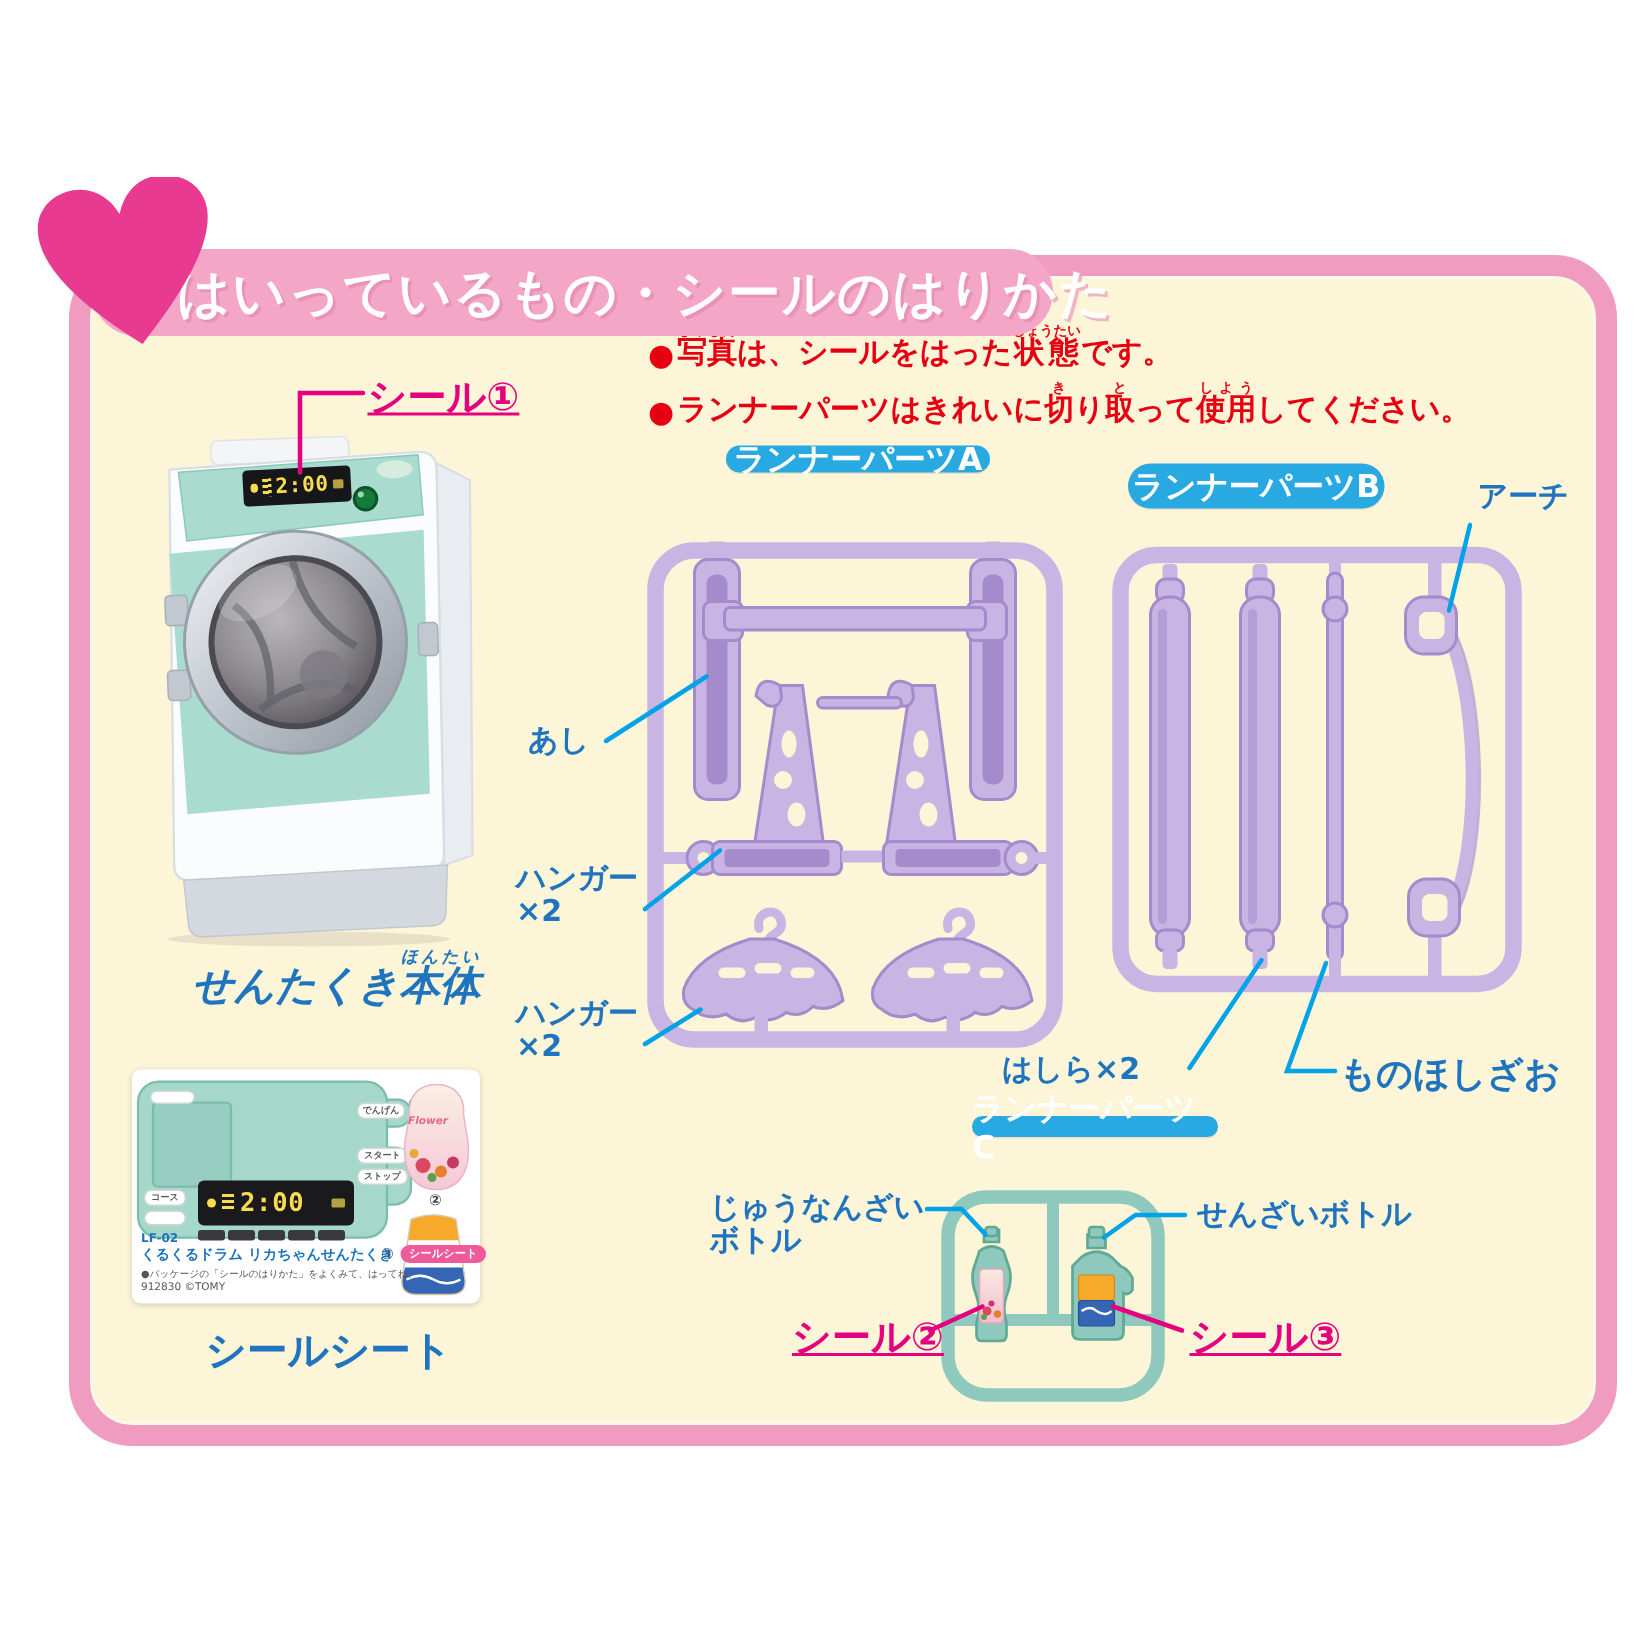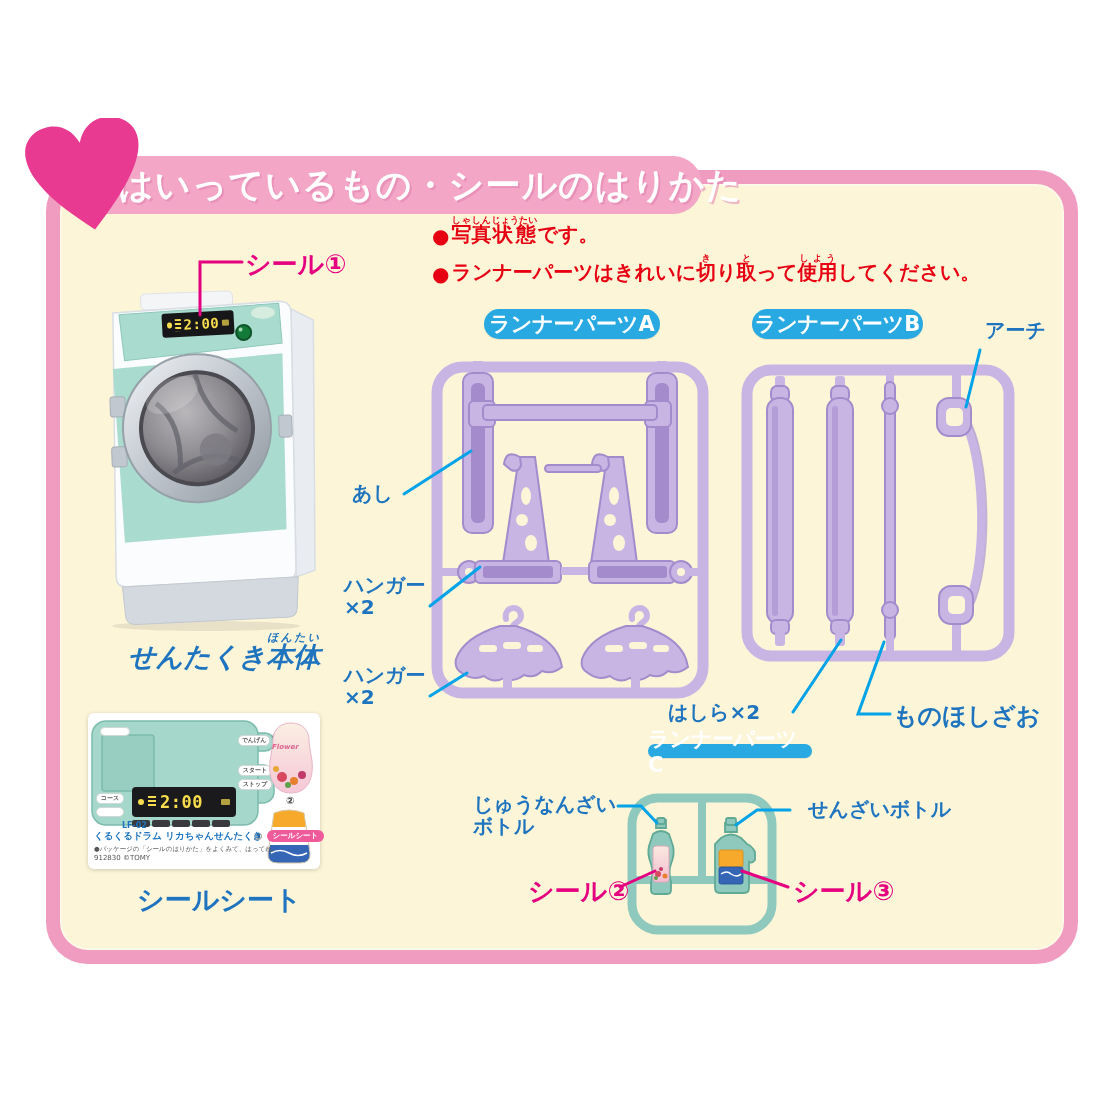--- a/index.html
+++ b/index.html
@@ -2,34 +2,34 @@
 <html style="--banner_pink: #F4A6C6; --heart_pink: #E73A90; --frame_pink: #F09BC0; --cream: #FCF5D8; --note_red: #E60012; --label_blue: #1E74BE; --leader_cyan: #00A2E8; --label_magenta: #E4007F; --badge_blue: #29A9E1; --runner_purple: #C9B5E4; --runner_purple_dark: #A48BCC; --runner_teal: #8FC9BD; --runner_teal_dark: #5FA995; --machine_mint: #A9DCCF; --display_yellow: #F7DC4E; --sheet_badge_pink: #EE5A9A;"><head>
 <meta charset="utf-8">
 <style>
   html,body{margin:0;padding:0;background:#fff;}
   #stage{position:relative;width:1100px;height:1100px;background:#fff;overflow:hidden;
          font-family:"DejaVu Sans",sans-serif;}
   
   .frame{position:absolute;left:46px;top:170px;width:1032px;height:794px;box-sizing:border-box;
          background:var(--cream);border:14px solid var(--frame_pink);border-radius:42px;
          box-shadow:inset 0 0 0 2px rgba(255,255,255,.45);}
-  .banner{position:absolute;left:62px;top:156px;width:640px;height:58px;background:var(--banner_pink);
+  .banner{position:absolute;left:62px;top:166px;width:640px;height:58px;background:var(--banner_pink);
           border-radius:29px;display:flex;align-items:center;padding-left:56px;box-sizing:border-box;z-index:4;}
   .banner-title{color:#fff;font-weight:bold;font-size:35px;letter-spacing:1px;white-space:nowrap;
           text-shadow:2px 2px 0 rgba(224,130,175,.55);}
   .heart{position:absolute;left:24px;top:118px;z-index:5;}
   
   .notes{position:absolute;left:432px;top:210px;z-index:3;color:var(--note_red);font-weight:bold;}
   .nline{display:flex;align-items:flex-end;height:38px;font-size:20px;white-space:nowrap;}
   .nline ruby rt{font-size:9px;font-weight:bold;}
   .bullet{font-size:20px;margin-right:2px;}
   
   .lbl{position:absolute;white-space:nowrap;font-weight:bold;z-index:6;}
   .lbl-blue{color:var(--label_blue);font-size:20px;}
-  .lbl-mag{color:var(--label_magenta);font-size:26px;}
+  .lbl-mag{color:var(--label_magenta);font-size:26px;text-decoration:underline;}
   .badge{position:absolute;background:var(--badge_blue);color:#fff;font-weight:bold;font-size:21px;
          border-radius:16px;display:flex;align-items:center;justify-content:center;z-index:6;
          box-shadow:0 1px 0 rgba(0,0,0,.08);}
   .two-line{line-height:1.12;}
   
   .pfill{fill:var(--runner_purple);}
   .pstroke2{stroke:var(--runner_purple_dark);stroke-width:2;}
   .pstroke3{stroke:var(--runner_purple);stroke-width:6;stroke-linecap:round;}
   .pchan{fill:var(--runner_purple_dark);}
   .pframe{fill:none;stroke:var(--runner_purple);stroke-width:11;}
@@ -84,20 +84,21 @@
   </div>
 
   <div class="banner">
     <span class="banner-title">はいっているもの・シールのはりかた</span>
   </div>
 
   <div class="notes">
     <div class="nline">
       <span class="bullet">●</span>
       <ruby><span>写真</span><rt>しゃしん</rt></ruby>
+      <span>は、シールをはった</span>
       <ruby><span>状態</span><rt>じょうたい</rt></ruby>
       <span>です。</span>
     </div>
     <div class="nline">
       <span class="bullet">●</span>
       <span>ランナーパーツはきれいに</span>
       <ruby><span>切</span><rt>き</rt></ruby>
       <span>り</span>
       <ruby><span>取</span><rt>と</rt></ruby>
       <span>って</span>
@@ -307,21 +308,21 @@
     <svg style="position:absolute;left:176px;top:94px;" width="50" height="58" viewBox="0 0 50 58">
       <path d="M10,6 Q25,0 40,6 L42,20 L8,20 Z" fill="#f6a92b"></path>
       <rect x="7" y="20" width="37" height="18" fill="#fdfdfd"></rect>
       <path d="M10,29 q8,-7 15,0 q8,7 15,0" stroke="#3c6cc0" stroke-width="2.5" fill="none"></path>
       <path d="M6,38 L45,38 L46,46 Q47,56 36,56 L14,56 Q3,56 4,46 Z" fill="#3565b5"></path>
       <path d="M7,46 q9,-5 18,0 q9,5 18,0" stroke="#ffffff" stroke-width="1.5" fill="none"></path>
       <path d="M10,6 Q25,0 40,6 L46,46 Q47,56 36,56 L14,56 Q3,56 4,46 Z" fill="none" stroke="#d8c8a8" stroke-width="1"></path>
     </svg>
     <div class="cmark" style="left:166px;top:118px;">③</div>
 
-    <div class="ctext-blue" style="left:6px;top:108px;font-size:8px;margin-left:28px;">LF-02</div>
+    <div class="ctext-blue" style="left:6px;top:108px;font-size:8px;">LF-02</div>
     <div class="ctext-blue" style="left:6px;top:117px;font-size:9.5px;">
       <span>くるくるドラム リカちゃんせんたくき</span><span class="cbadge">シールシート</span>
     </div>
     <div class="ctext-gray" style="left:6px;top:132px;font-size:6.5px;">●パッケージの「シールのはりかた」をよくみて、はってね。</div>
     <div class="ctext-gray" style="left:6px;top:141px;font-size:7px;">912830 ©TOMY</div>
   </div>
 
   <svg class="leaders" width="1100" height="1100" viewBox="0 0 1100 1100">
     <polyline class="lead-m" points="242,262 200,262 200,315"></polyline>
     <line class="lead-c" x1="404" y1="494" x2="471" y2="451"></line>
@@ -329,42 +330,42 @@
     <line class="lead-c" x1="430" y1="696" x2="467" y2="673"></line>
     <line class="lead-c" x1="793" y1="712" x2="841" y2="640"></line>
     <polyline class="lead-c" points="890,714 858,714 884,642"></polyline>
     <line class="lead-c" x1="980" y1="350" x2="966" y2="407"></line>
     <polyline class="lead-c" points="618,806 641,806 657,823"></polyline>
     <polyline class="lead-c" points="790,810 757,810 736,825"></polyline>
     <line class="lead-m" x1="620" y1="887" x2="655" y2="871"></line>
     <line class="lead-m" x1="788" y1="887" x2="742" y2="871"></line>
   </svg>
 
-  <div class="badge" style="left:484px;top:309px;width:176px;height:30px;">ランナーパーツA</div>
+  <div class="badge" style="left:484px;top:297px;width:176px;height:18px;">ランナーパーツA</div>
   <div class="badge" style="left:752px;top:309px;width:171px;height:30px;">ランナーパーツB</div>
   <div class="badge" style="left:648px;top:744px;width:164px;height:14px;">ランナーパーツC</div>
 
   <div class="lbl lbl-mag" style="left:245px;top:247px;">シール①</div>
   <div class="lbl lbl-blue" style="left:352px;top:480px;">あし</div>
   <div class="lbl lbl-blue two-line" style="left:344px;top:574px;">
     <div>ハンガー</div>
     <div>×2</div>
   </div>
   <div class="lbl lbl-blue two-line" style="left:344px;top:664px;">
     <div>ハンガー</div>
     <div>×2</div>
   </div>
   <div class="lbl lbl-blue" style="left:668px;top:699px;">はしら×2</div>
   <div class="lbl lbl-blue" style="left:893px;top:700px;font-size:24px;">ものほしざお</div>
   <div class="lbl lbl-blue" style="left:985px;top:317px;">アーチ</div>
   <div class="lbl lbl-blue two-line" style="left:473px;top:793px;">
     <div>じゅうなんざい</div>
     <div>ボトル</div>
   </div>
-  <div class="lbl lbl-blue" style="left:798px;top:796px;margin-left:10px;">せんざいボトル</div>
+  <div class="lbl lbl-blue" style="left:798px;top:796px;">せんざいボトル</div>
   <div class="lbl lbl-mag" style="left:528px;top:874px;">シール②</div>
   <div class="lbl lbl-mag" style="left:793px;top:874px;">シール③</div>
 
   <div class="caption-blue" style="left:128px;top:632px;font-style:italic;">
     <span>せんたくき</span><ruby><span>本体</span><rt>ほんたい</rt></ruby>
   </div>
   <div class="caption-blue" style="left:137px;top:882px;">シールシート</div>
 
 </div>
 

